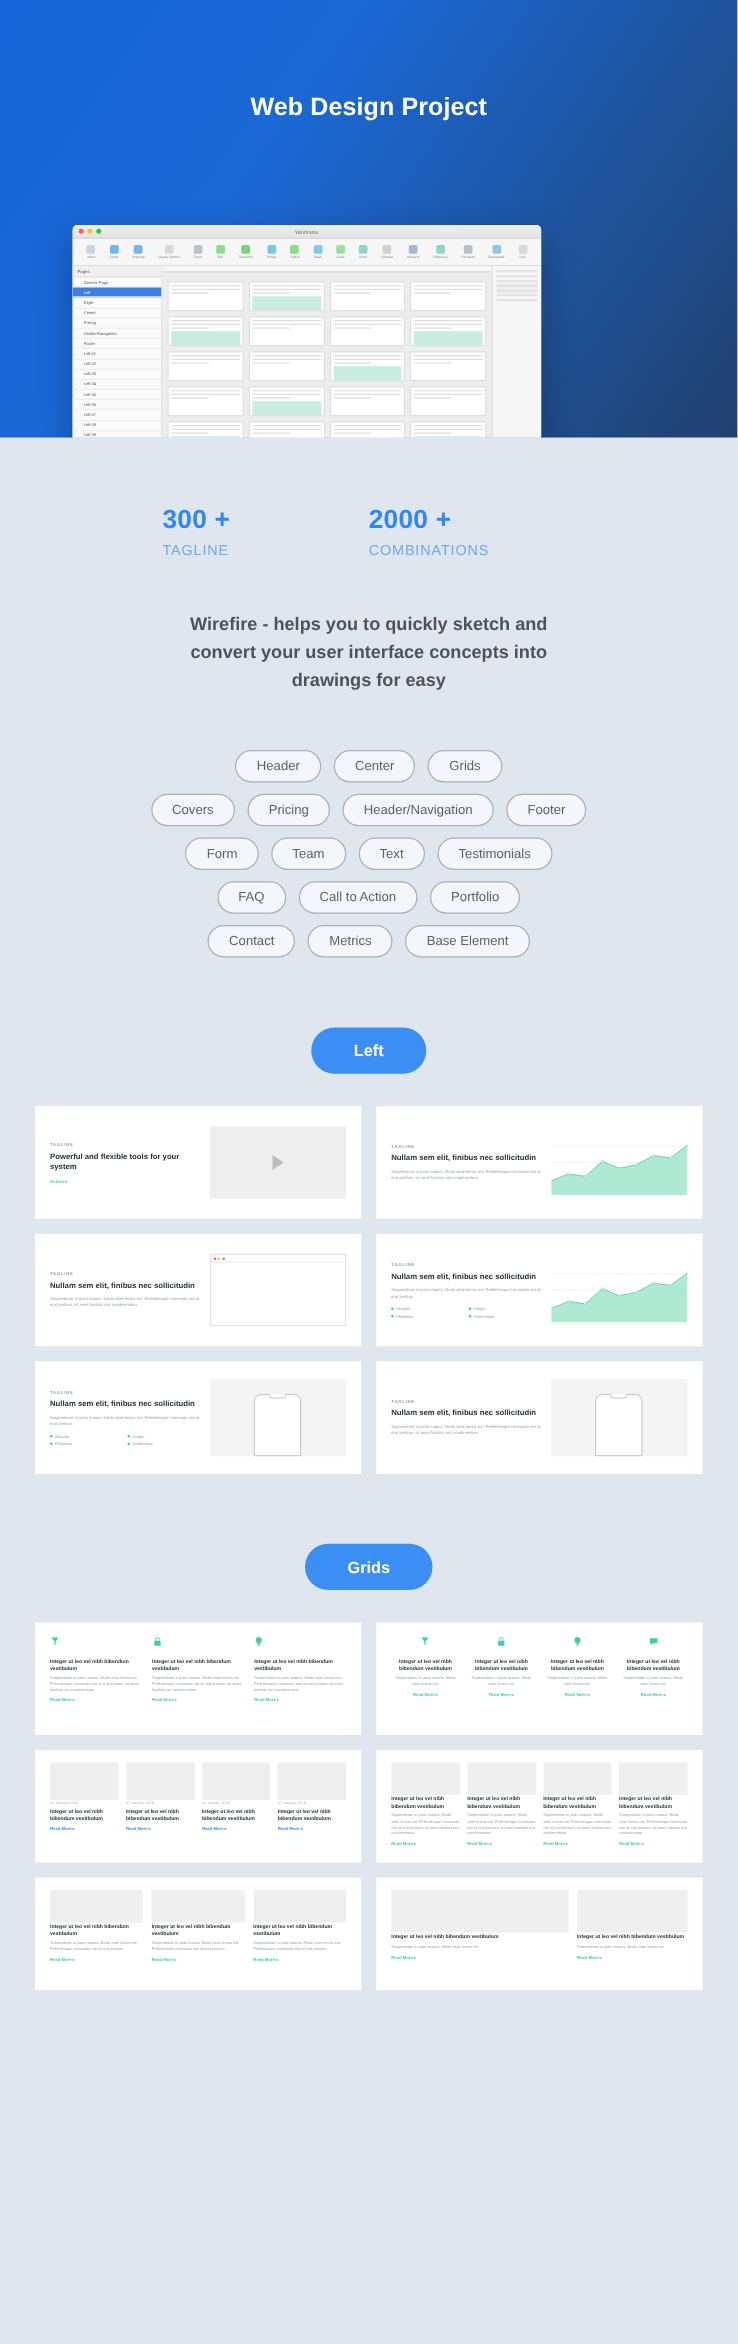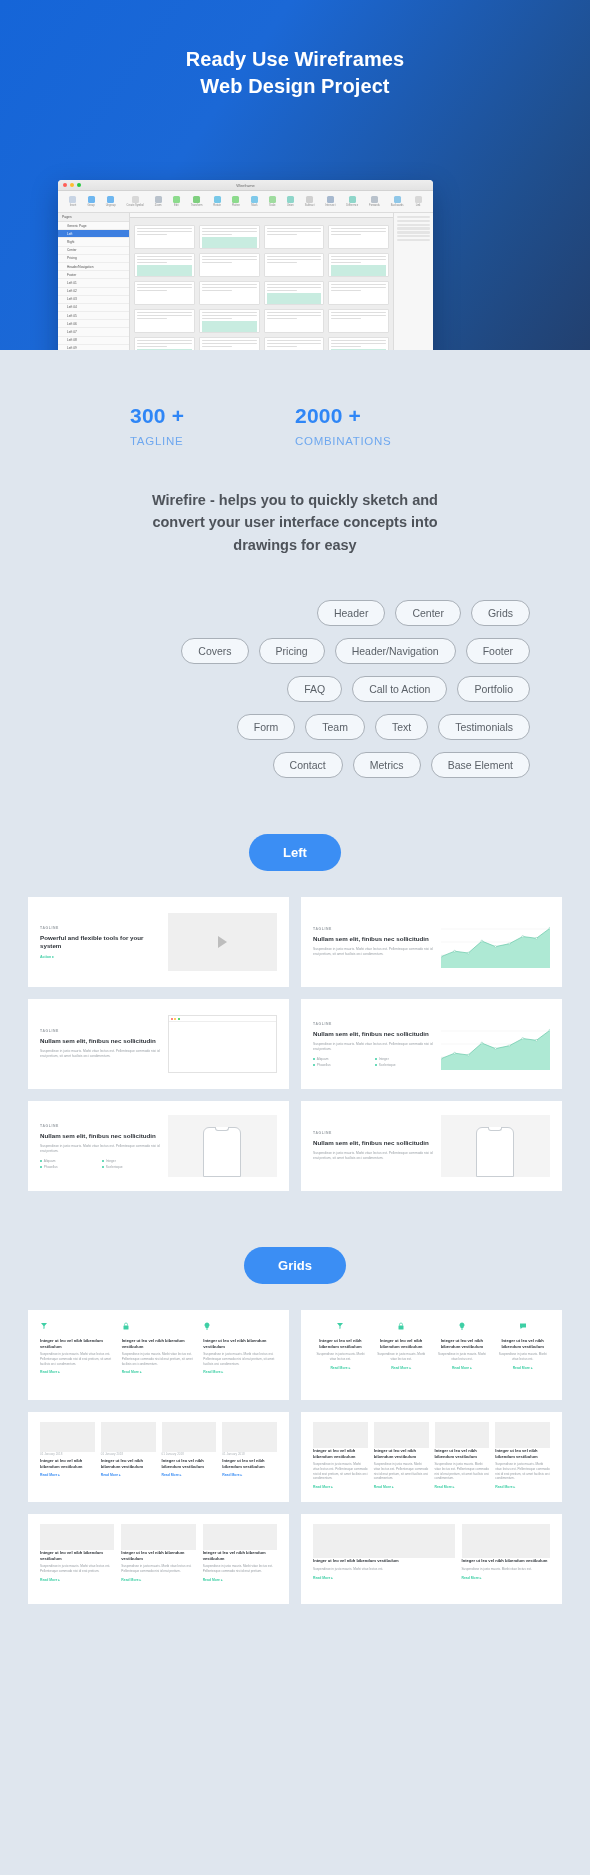--- a/index.html
+++ b/index.html
@@ -92,21 +92,21 @@
   .stat-lbl { color: #6fa8ef; font-size: 11.5px; letter-spacing: .7px; margin-top: 7px; }
 
   
   .desc {
     margin: 42px auto 0; width: 330px; text-align: center;
     font-size: 14.5px; font-weight: bold; color: #4e535a; line-height: 1.55;
   }
 
   
   .pills { margin-top: 44px; padding: 0 60px; }
-  .pill-row { display: flex; justify-content: flex-end; gap: 10px; margin-bottom: 9px; margin-top: 12px; }
+  .pill-row { display: flex; justify-content: center; gap: 10px; margin-bottom: 9px; }
   .pill {
     border: 1px solid #a9b0b8; border-radius: 20px;
     background: #f3f7fb; color: #5b6168;
     font-size: 10.5px; padding: 6px 16px; white-space: nowrap;
   }
 
   
   .sec-btn-wrap { text-align: center; margin-top: 56px; }
   .sec-btn {
     display: inline-block; background: #3b8ef4; color: #fff;
@@ -168,21 +168,21 @@
   .center { text-align: center; }
   .pad-bottom { height: 28px; }
 </style>
 </head>
 <body>
 
 <div class="page">
 
   <section class="hero">
     <h1 class="hero-title">
-      <span>Ready Use Wireframes</span><br>
+      <br>
       <span>Web Design Project</span>
     </h1>
 
     <div class="app-shot">
       <div class="as-title">
         <span class="dot r"></span>
         <span class="dot y"></span>
         <span class="dot g"></span>
         <span class="as-title-txt">Wireframe</span>
       </div>
@@ -426,29 +426,29 @@
         <div class="pill">Center</div>
         <div class="pill">Grids</div>
       </div>
       <div class="pill-row">
         <div class="pill">Covers</div>
         <div class="pill">Pricing</div>
         <div class="pill">Header/Navigation</div>
         <div class="pill">Footer</div>
       </div>
       <div class="pill-row">
-        <div class="pill">FAQ</div>
-        <div class="pill">Call to Action</div>
-        <div class="pill">Portfolio</div>
-      </div>
-      <div class="pill-row">
         <div class="pill">Form</div>
         <div class="pill">Team</div>
         <div class="pill">Text</div>
         <div class="pill">Testimonials</div>
+      </div>
+      <div class="pill-row">
+        <div class="pill">FAQ</div>
+        <div class="pill">Call to Action</div>
+        <div class="pill">Portfolio</div>
       </div>
       <div class="pill-row">
         <div class="pill">Contact</div>
         <div class="pill">Metrics</div>
         <div class="pill">Base Element</div>
       </div>
     </section>
 
   <div class="sec-btn-wrap">
     <button class="sec-btn">Left</button>

